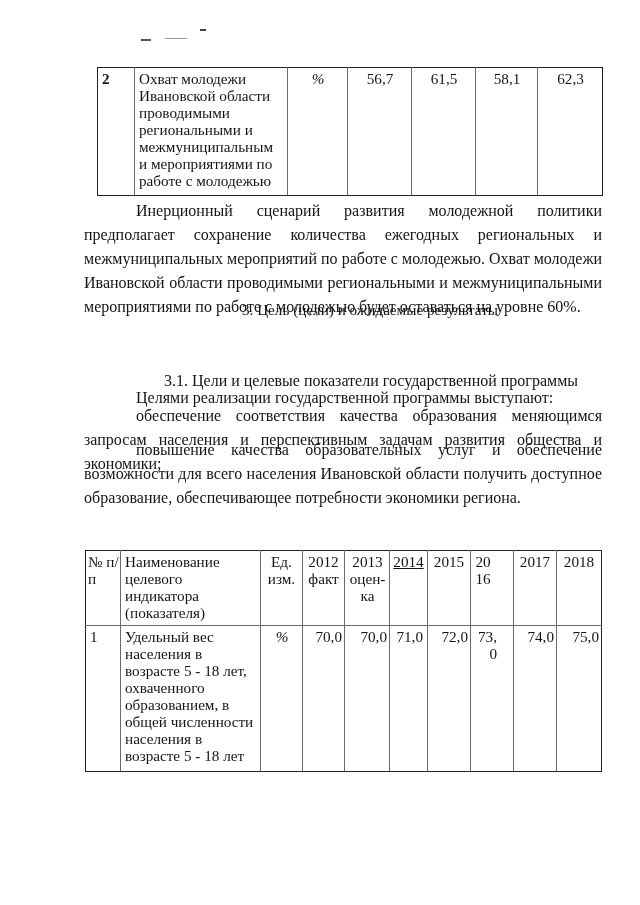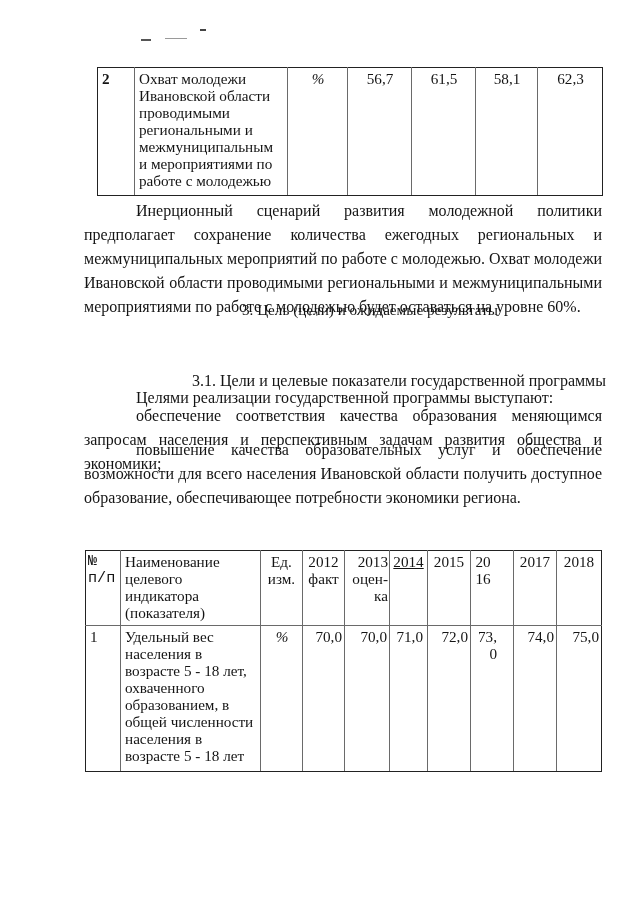--- a/index.html
+++ b/index.html
@@ -81,21 +81,21 @@
 </tbody>
   </table>
 
 <p class="para indent" style="top:199px; margin:0;">Инерционный сценарий развития молодежной политики предполагает сохранение количества ежегодных региональных и межмуниципальных мероприятий по работе с молодежью. Охват молодежи Ивановской области проводимыми региональными и межмуниципальными мероприятиями по работе с молодежью будет оставаться на уровне 60%.</p>
 
 <div class="heading-block" style="top:301px; left:150px; width:440px;">
   <span class="line">3. Цель (цели) и ожидаемые результаты</span>
 </div>
 
 <div>
-  <p class="para" style="top:369px; margin:0; left:136px; width:470px; text-align:right;">3.1. Цели и целевые показатели государственной программы</p>
+  <p class="para" style="top:369px; margin:0; left:136px; width:470px; text-align:center;">3.1. Цели и целевые показатели государственной программы</p>
   <p class="para" style="top:386px; margin:0; left:136px; width:470px; text-align:left;">Целями реализации государственной программы выступают:</p>
   <p class="para indent" style="top:404px; margin:0;">обеспечение соответствия качества образования меняющимся запросам населения и перспективным задачам развития общества и экономики;</p>
   <p class="para indent" style="top:438px; margin:0;">повышение качества образовательных услуг и обеспечение возможности для всего населения Ивановской области получить доступное образование, обеспечивающее потребности экономики региона.</p>
 </div>
 
 <div class="heading-block" style="top:500px; left:130px; width:470px;">
 </div>
 
 <table class="t" style="left:85px; top:550px; width:516px;">
   <colgroup>
@@ -105,25 +105,25 @@
       <col style="width:42px">
     <col style="width:45px">
       <col style="width:38px">
       <col style="width:43px">
       <col style="width:43px">
     <col style="width:43px">
       <col style="width:45px">
   </colgroup>
   <tbody>
       <tr style="height:75px;">
-    <td style="padding-left:2px;padding-right:1px;font-family:Liberation Mono, monospace;">№ п/п</td>
+    <td style="padding-left:2px;padding-right:1px;">№ п/п</td>
     <td>Наименование целевого индикатора (показателя)</td>
     <td class="ctr" style="padding-left:1px;padding-right:1px;">Ед. изм.</td>
     <td class="ctr" style="padding-left:1px;padding-right:1px;">2012 факт</td>
-    <td class="ctr" style="padding-left:2px;padding-right:1px;text-align:right;">2013 оцен-ка</td>
+    <td class="ctr" style="padding-left:2px;padding-right:1px;">2013 оцен-ка</td>
     <td class="ctr" style="padding-left:1px;padding-right:1px;text-decoration:underline;">2014</td>
     <td class="ctr" style="padding-left:1px;padding-right:1px;">2015</td>
     <td class="ctr" style="padding-left:1px;padding-right:19px;">2016</td>
     <td class="ctr" style="padding-left:1px;padding-right:1px;">2017</td>
     <td class="ctr" style="padding-left:1px;padding-right:1px;">2018</td>
   </tr>
   <tr style="height:146px;">
     <td>1</td>
     <td>Удельный вес населения в возрасте 5 - 18 лет, охваченного образованием, в общей численности населения в возрасте 5 - 18 лет</td>
     <td class="unit">%</td>

